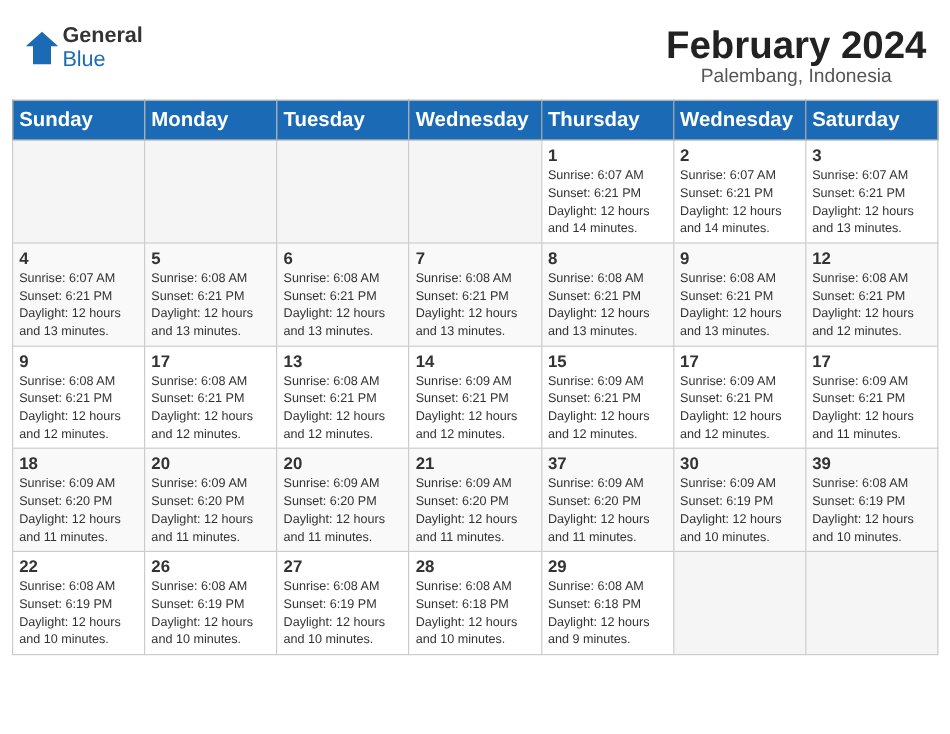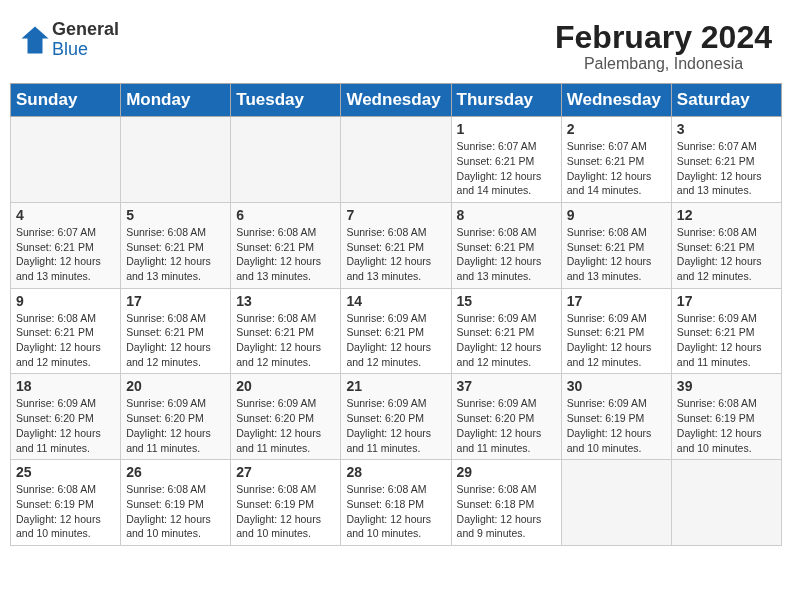--- a/index.html
+++ b/index.html
@@ -305,21 +305,21 @@
         <td>
           <span class="day-num">39</span>
           <div class="day-info" style="white-space: pre-line;">Sunrise: 6:08 AM
 Sunset: 6:19 PM
 Daylight: 12 hours
 and 10 minutes.</div>
         </td>
       </tr>
       <tr>
         <td>
-          <span class="day-num">25</span>
+          <span class="day-num">22</span>
           <div class="day-info" style="white-space: pre-line;">Sunrise: 6:08 AM
 Sunset: 6:19 PM
 Daylight: 12 hours
 and 10 minutes.</div>
         </td>
         <td>
           <span class="day-num">26</span>
           <div class="day-info" style="white-space: pre-line;">Sunrise: 6:08 AM
 Sunset: 6:19 PM
 Daylight: 12 hours

